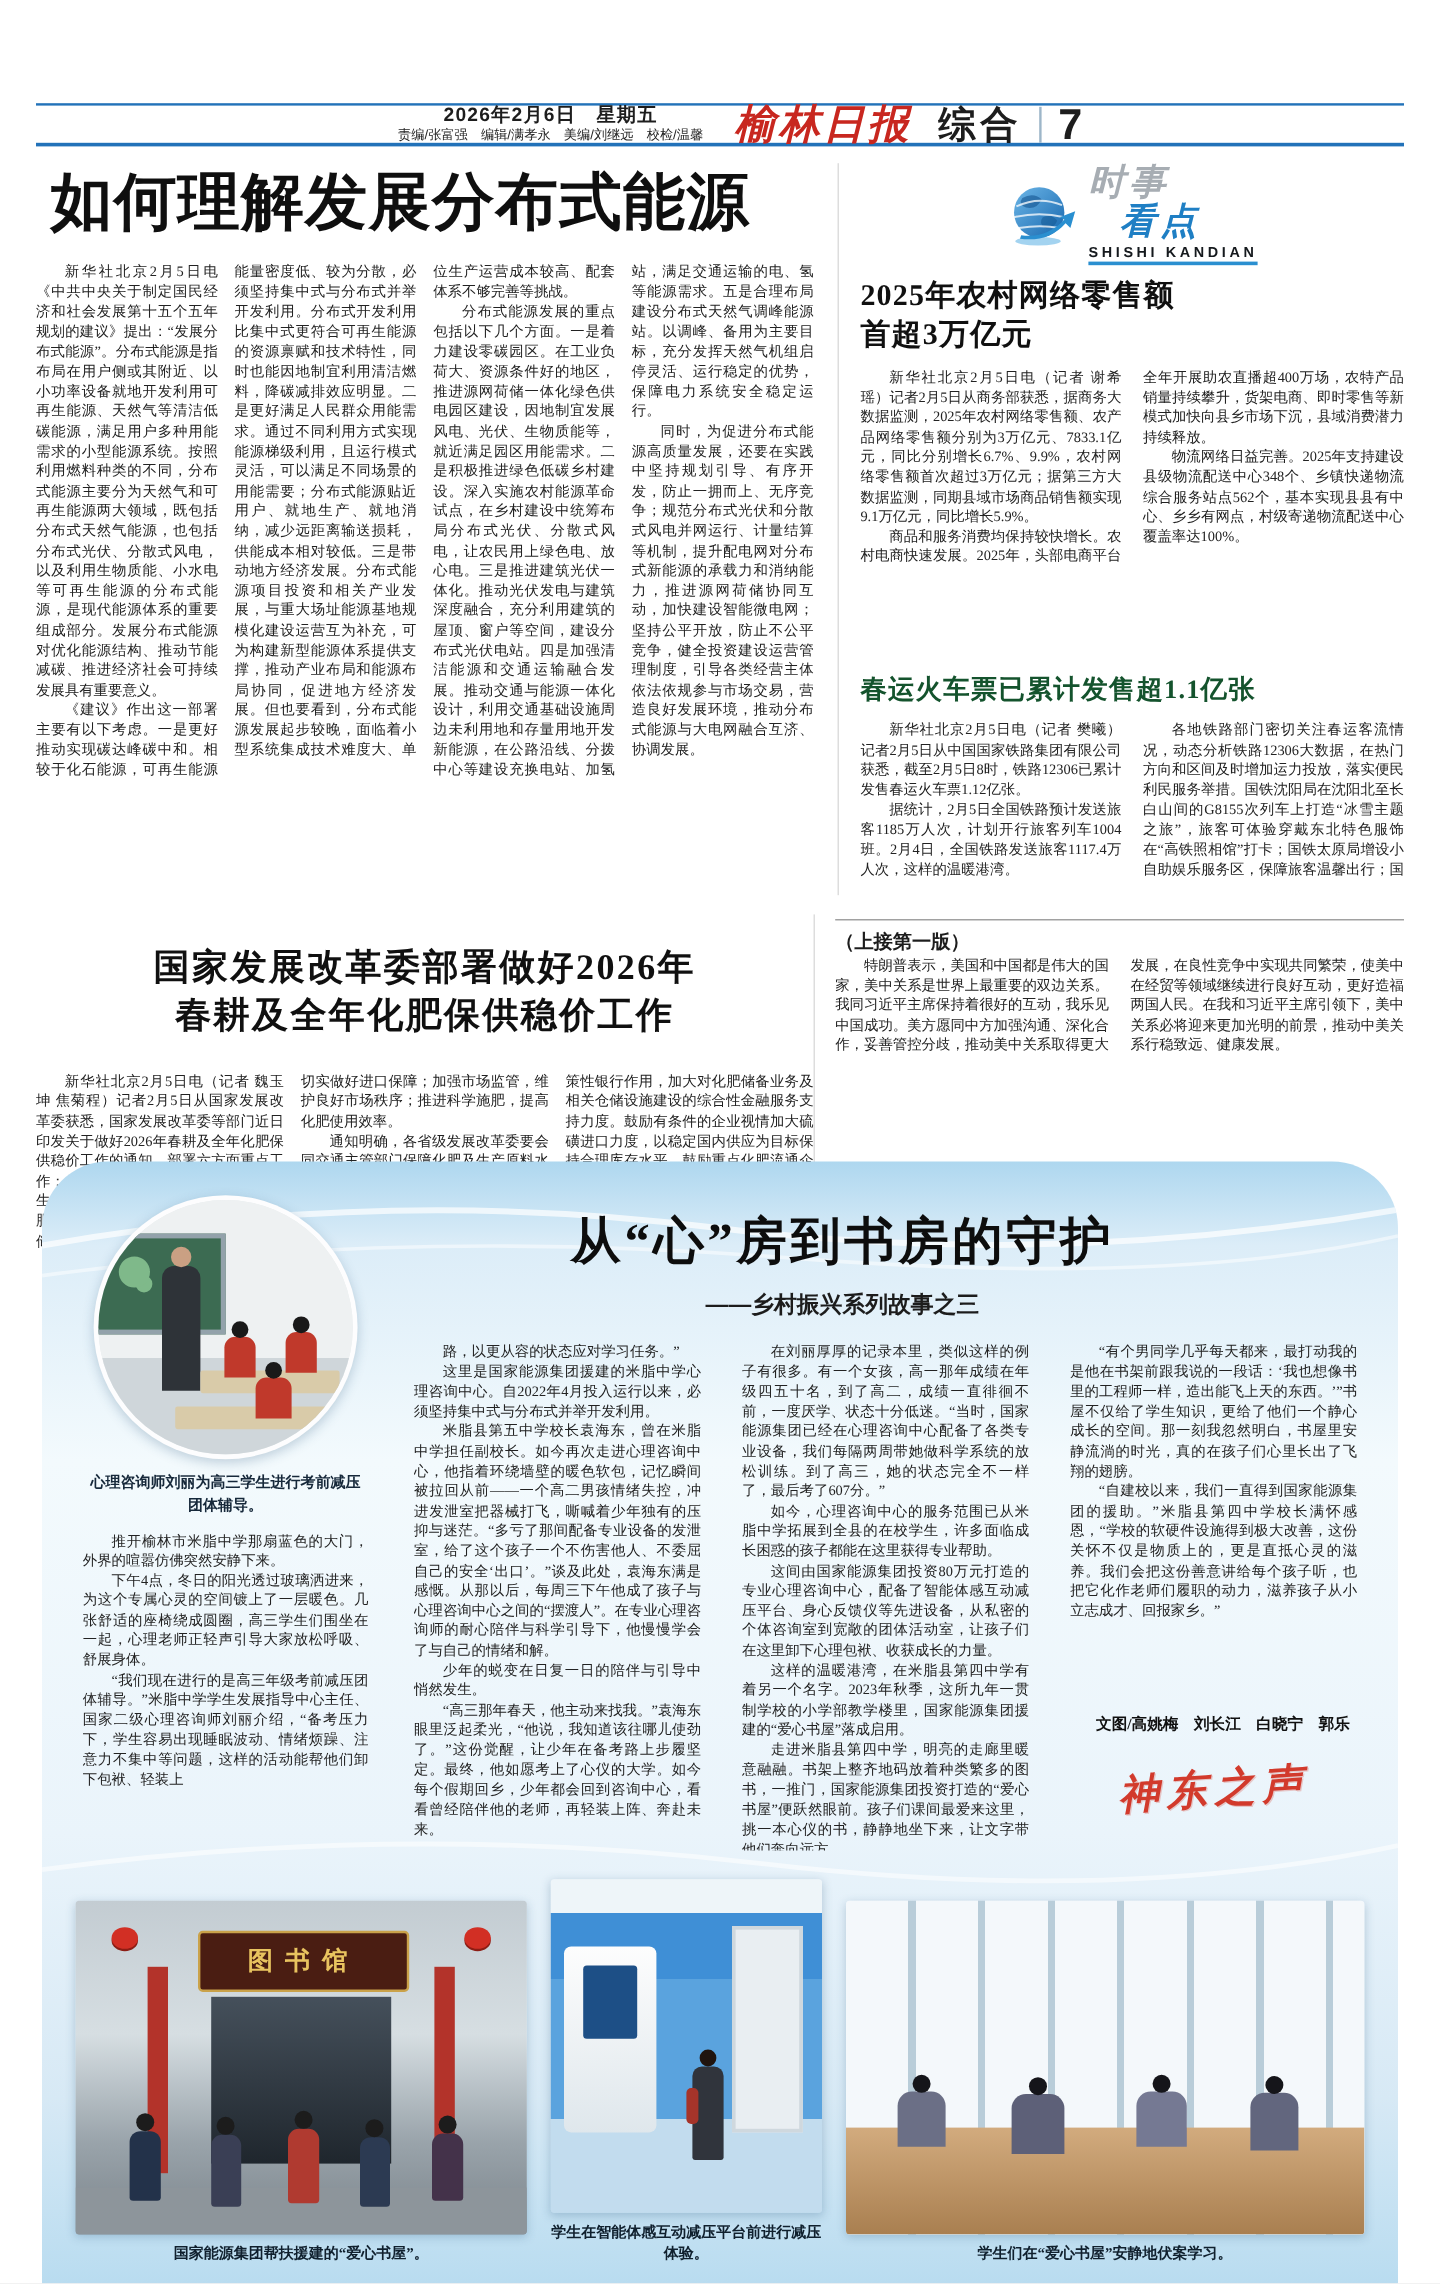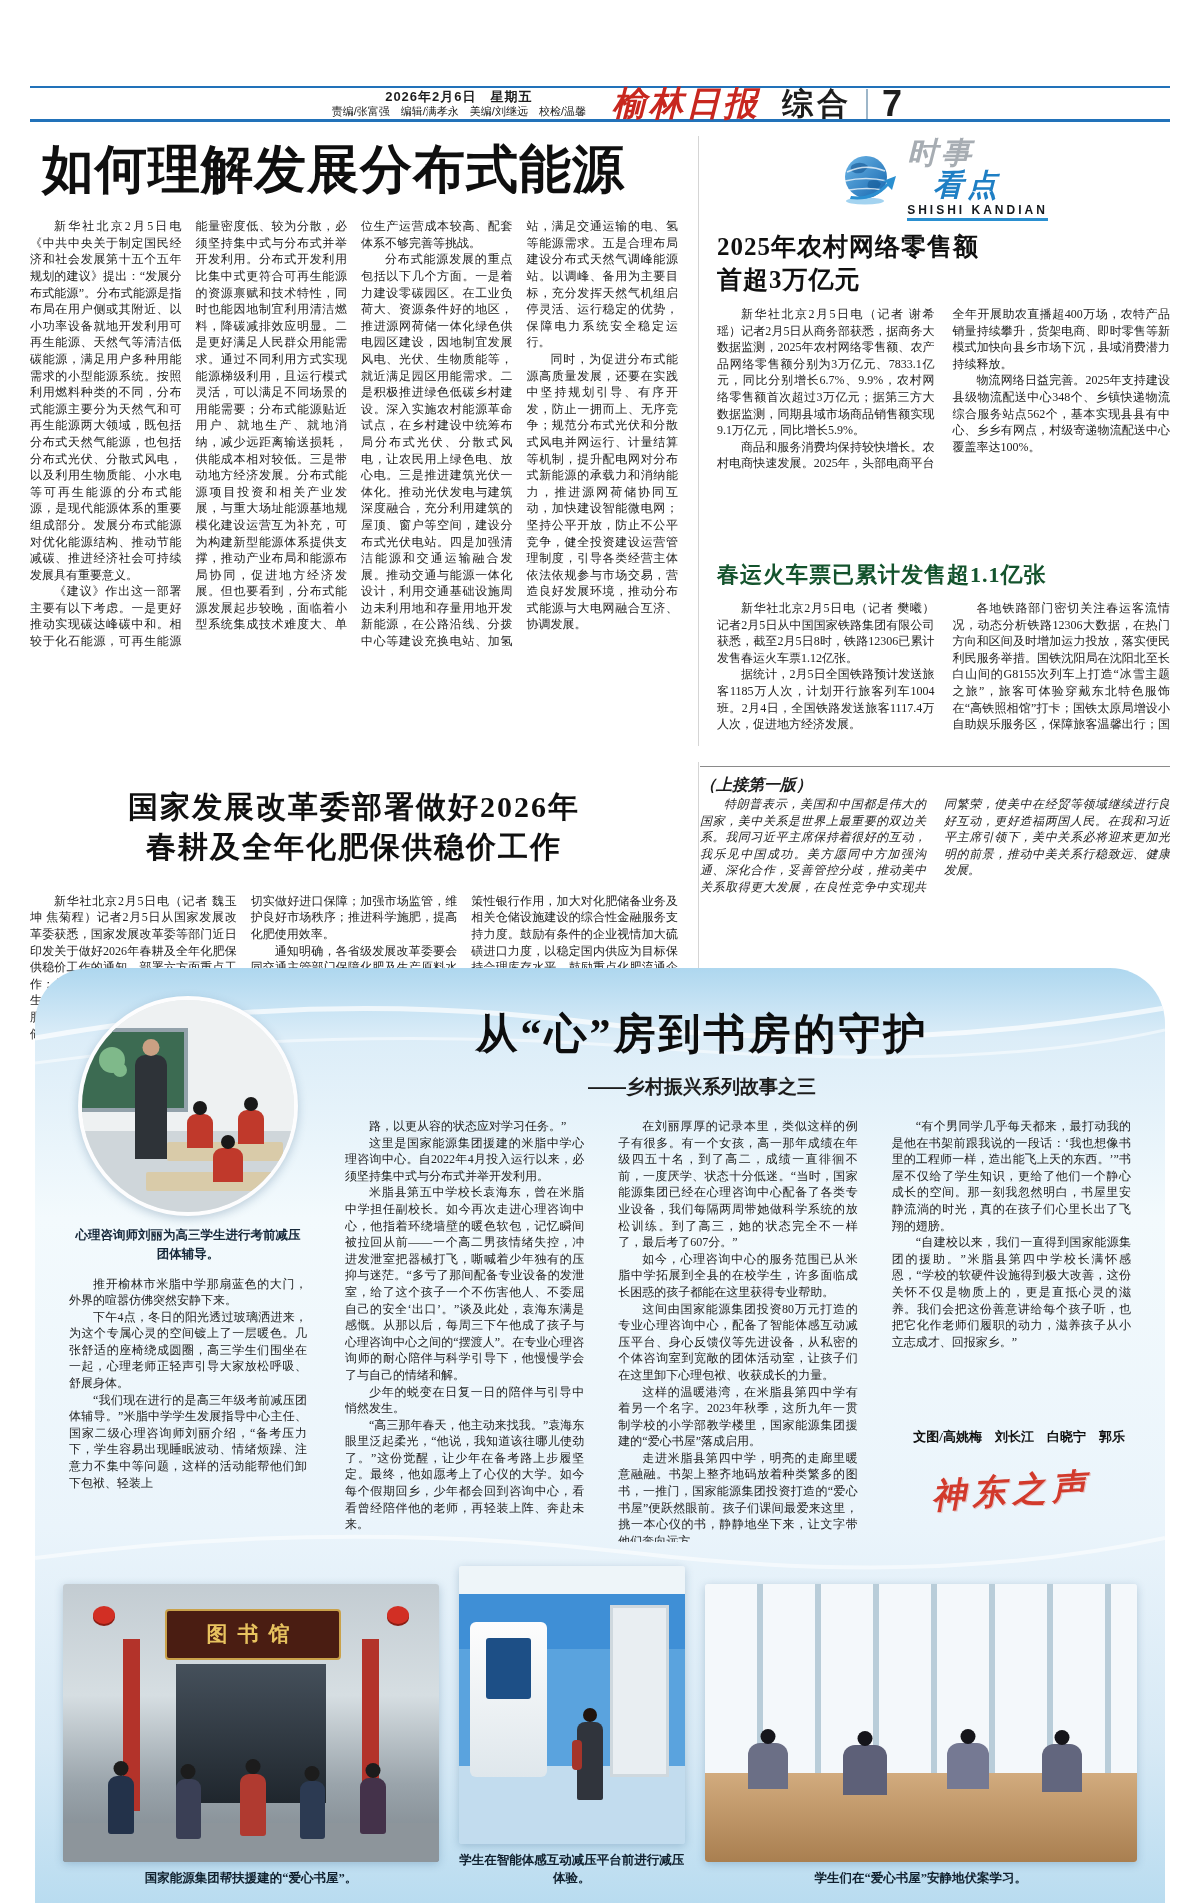--- a/index.html
+++ b/index.html
@@ -4,21 +4,21 @@
 <style>
   html,body{margin:0;padding:0;background:#e9e9e9;}
   .page{width:1200px;height:1903px;margin:0 auto;background:#fff;position:relative;overflow:hidden;
         font-family:"Liberation Serif","DejaVu Serif",serif;color:#1d1d1d;}
   .sans{font-family:"Liberation Sans","DejaVu Sans",sans-serif;}
 
   
   .head-band{margin:86px 30px 0;border-top:2px solid #2272b9;border-bottom:3px solid #2272b9;
              height:36px;display:flex;align-items:center;justify-content:flex-end;padding-right:268px;box-sizing:border-box;}
   .head-left{text-align:center;margin-right:26px;line-height:1.25;}
-  .date-line{font-size:13px;font-weight:700;letter-spacing:1px;}
+  .date-line{font-size:16px;font-weight:700;letter-spacing:1px;}
   .staff-line{font-size:11px;color:#222;}
   .masthead{font-size:34px;font-weight:900;font-style:italic;color:#c8271f;letter-spacing:3px;
             font-family:"Liberation Serif",serif;margin-right:22px;white-space:nowrap;}
   .section-name{font-size:31px;font-weight:900;letter-spacing:4px;text-align:center;}
   .head-divider{width:2px;height:30px;background:#9db6c9;margin:0 14px;}
   .page-number{font-size:36px;font-weight:900;}
 
   
   .btxt{font-size:12px;line-height:16.6px;text-align:justify;color:#222;}
   .btxt p{margin:0;text-indent:2em;}
@@ -38,21 +38,21 @@
   .rc-head2{font-size:22px;font-weight:900;letter-spacing:1px;margin:18px 0 10px;color:#14532d;}
   .cols2{column-count:2;column-gap:18px;overflow:hidden;}
   .a1-body{height:236px;}
   .a2-body{height:146px;}
 
   
   .mid-zone{display:flex;margin:16px 30px 0;}
   .fert{width:648px;flex:none;}
   .fert-head{font-size:30px;font-weight:900;text-align:center;line-height:1.35;letter-spacing:2px;color:#101010;}
   .cols3{column-count:3;column-gap:14px;height:152px;overflow:hidden;margin-top:12px;}
-  .cont{flex:1;margin-left:20px;padding-left:1px;border-left:1px solid #d5d5d5;padding-top:4px;font-style:italic;}
+  .cont{flex:1;padding-left:17px;border-left:1px solid #d5d5d5;padding-top:4px;}
   .cont-box{border-top:1px solid #8a8a8a;padding-top:8px;}
   .cont-label{font-weight:900;}
   .cont-body{height:150px;}
 
   
   .feature{position:absolute;left:35px;right:35px;top:968px;bottom:0;border-radius:55px 55px 0 0;overflow:hidden;
            background:linear-gradient(180deg,#aed7ef 0px,#dcedf8 70px,#f3fafd 250px,#eaf4fb 560px,#d7e9f5 780px,#b9dcf0 100%);}
   .wave{position:absolute;left:0;width:100%;pointer-events:none;}
   .feat-inner{position:relative;padding:24px 34px 0;}
   .feat-top{display:flex;}
@@ -175,21 +175,21 @@
             <p>新华社北京2月5日电（记者 谢希瑶）记者2月5日从商务部获悉，据商务大数据监测，2025年农村网络零售额、农产品网络零售额分别为3万亿元、7833.1亿元，同比分别增长6.7%、9.9%，农村网络零售额首次超过3万亿元；据第三方大数据监测，同期县域市场商品销售额实现9.1万亿元，同比增长5.9%。</p>
             <p>商品和服务消费均保持较快增长。农村电商快速发展。2025年，头部电商平台全年开展助农直播超400万场，农特产品销量持续攀升，货架电商、即时零售等新模式加快向县乡市场下沉，县域消费潜力持续释放。</p>
             <p>物流网络日益完善。2025年支持建设县级物流配送中心348个、乡镇快递物流综合服务站点562个，基本实现县县有中心、乡乡有网点，村级寄递物流配送中心覆盖率达100%。</p>
           </div>
       </div>
 
       <div>
         <h2 class="rc-head2">春运火车票已累计发售超1.1亿张</h2>
         <div class="cols2 btxt a2-body">
             <p>新华社北京2月5日电（记者 樊曦）记者2月5日从中国国家铁路集团有限公司获悉，截至2月5日8时，铁路12306已累计发售春运火车票1.12亿张。</p>
-            <p>据统计，2月5日全国铁路预计发送旅客1185万人次，计划开行旅客列车1004班。2月4日，全国铁路发送旅客1117.4万人次，促进地方经济发展。</p>
+            <p>据统计，2月5日全国铁路预计发送旅客1185万人次，计划开行旅客列车1004班。2月4日，全国铁路发送旅客1117.4万人次，这样的温暖港湾。</p>
             <p>各地铁路部门密切关注春运客流情况，动态分析铁路12306大数据，在热门方向和区间及时增加运力投放，落实便民利民服务举措。国铁沈阳局在沈阳北至长白山间的G8155次列车上打造“冰雪主题之旅”，旅客可体验穿戴东北特色服饰在“高铁照相馆”打卡；国铁太原局增设小自助娱乐服务区，保障旅客温馨出行；国铁广州局开行粤港澳大湾区首趟爱心返乡专列，助力500余名在粤务工人员顺利踏上返乡之路。</p>
           </div>
       </div>
     </div>
   </div>
 
   <div class="mid-zone">
     <div class="fert">
       <h2 class="fert-head">
         <span>国家发展改革委部署做好2026年</span><br>

